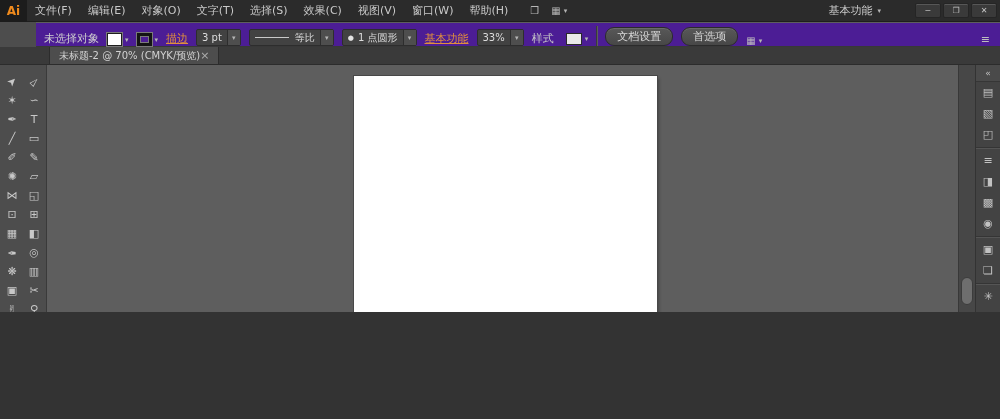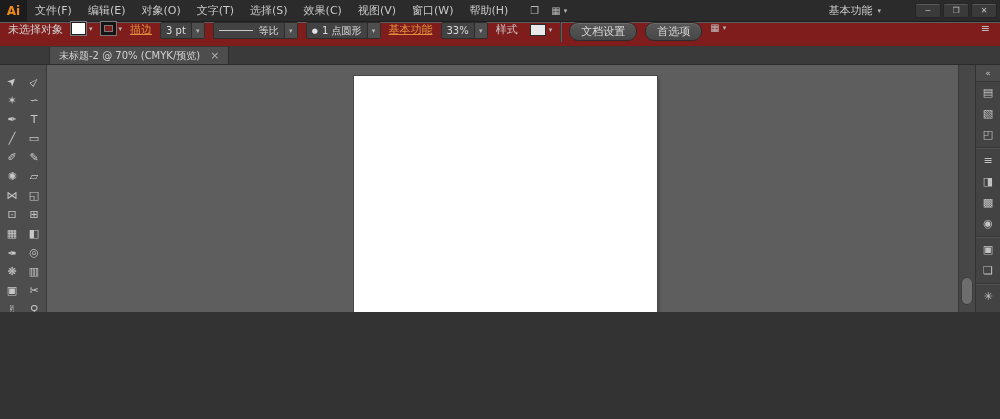--- a/index.html
+++ b/index.html
@@ -16,22 +16,22 @@
   .mb-icons{display:flex;align-items:center;gap:12px;margin-left:14px;color:#b8b8b8;font-size:10px;}
   .mb-iconbtn{display:flex;align-items:center;gap:3px;}
   .workspace{margin-left:auto;display:flex;align-items:center;gap:5px;margin-right:34px;color:#c9c9c9;}
   .caret{font-size:7px;color:#b5b5b5;}
   .win-controls{display:flex;gap:2px;margin-right:3px;}
   .win-btn{width:26px;height:15px;display:flex;align-items:center;justify-content:center;
            background:#3a3a3a;border:1px solid #252525;border-radius:2px;
            box-shadow:inset 0 1px 0 #575757;color:#c5c5c5;font-size:8px;}
 
   
-  .controlbar{display:flex;align-items:flex-start;height:25px;padding:0 8px;gap:8px;
-              background:#7f1d1d;border-bottom:1px solid #383838;box-shadow:inset 0 1px 0 #5e5e5e;}
+  .controlbar{display:flex;align-items:flex-end;height:25px;padding:0 8px;gap:8px;
+              background:#4c1d95;border-bottom:1px solid #383838;box-shadow:inset 0 1px 0 #5e5e5e;margin-left:36px;}
   .status{color:#cfcfcf;white-space:nowrap;}
   .swatch-dd{display:flex;align-items:center;gap:3px;}
   .sw{display:inline-block;width:15px;height:13px;}
   .sw.fill-w{background:#fff;border:1px solid #1f1f1f;box-shadow:0 0 0 1px #7a7a7a;}
   .sw.stroke-b{border:3px solid #141414;background:transparent;box-shadow:0 0 0 1px #7a7a7a,inset 0 0 0 1px #7a7a7a;}
   .link{color:#e0903c;text-decoration:underline;white-space:nowrap;cursor:pointer;}
   .combo{display:flex;align-items:center;height:17px;background:#424242;border:1px solid #2d2d2d;
          border-radius:2px;padding-left:5px;color:#ddd;font-size:10px;white-space:nowrap;}
   .combo-arrow{width:13px;height:100%;display:flex;align-items:center;justify-content:center;
                border-left:1px solid #2d2d2d;background:#4e4e4e;color:#b5b5b5;font-size:7px;margin-left:5px;}
@@ -41,21 +41,21 @@
   .sw.style-s{width:16px;height:12px;background:#e9e9e9;border:1px solid #2a2a2a;}
   .vsep{width:1px;height:20px;background:#3a3a3a;box-shadow:1px 0 0 #5d5d5d;}
   .btn{height:19px;display:flex;align-items:center;padding:0 11px;border:1px solid #2b2b2b;border-radius:9px;
        background:linear-gradient(#585858,#474747);box-shadow:inset 0 1px 0 #6a6a6a;color:#d8d8d8;cursor:pointer;}
   .cb-flyout{display:flex;align-items:center;gap:3px;color:#c0c0c0;font-size:10px;}
   .cb-right{margin-left:auto;color:#bdbdbd;font-size:11px;margin-right:2px;}
 
   
   .tabbar{display:flex;align-items:stretch;height:18px;background:#3a3a3a;
           border-bottom:1px solid #2c2c2c;padding-left:49px;}
-  .tab{display:flex;align-items:center;gap:10px;padding:0 9px;background:#4d4d4d;
+  .tab{display:flex;align-items:center;gap:0;padding:0 9px;background:#4d4d4d;
        border-right:1px solid #2c2c2c;border-left:1px solid #2c2c2c;color:#d2d2d2;font-size:10px;}
   .tab-close{color:#adadad;font-size:11px;cursor:pointer;}
 
   
   .main{position:relative;display:flex;height:354px;}
 
   
   .toolbar{width:47px;background:#4d4d4d;border-right:1px solid #3a3a3a;
            display:flex;flex-direction:column;align-items:center;padding-top:7px;overflow:hidden;flex:none;}
   .tools{display:grid;grid-template-columns:22px 22px;grid-auto-rows:19px;}

